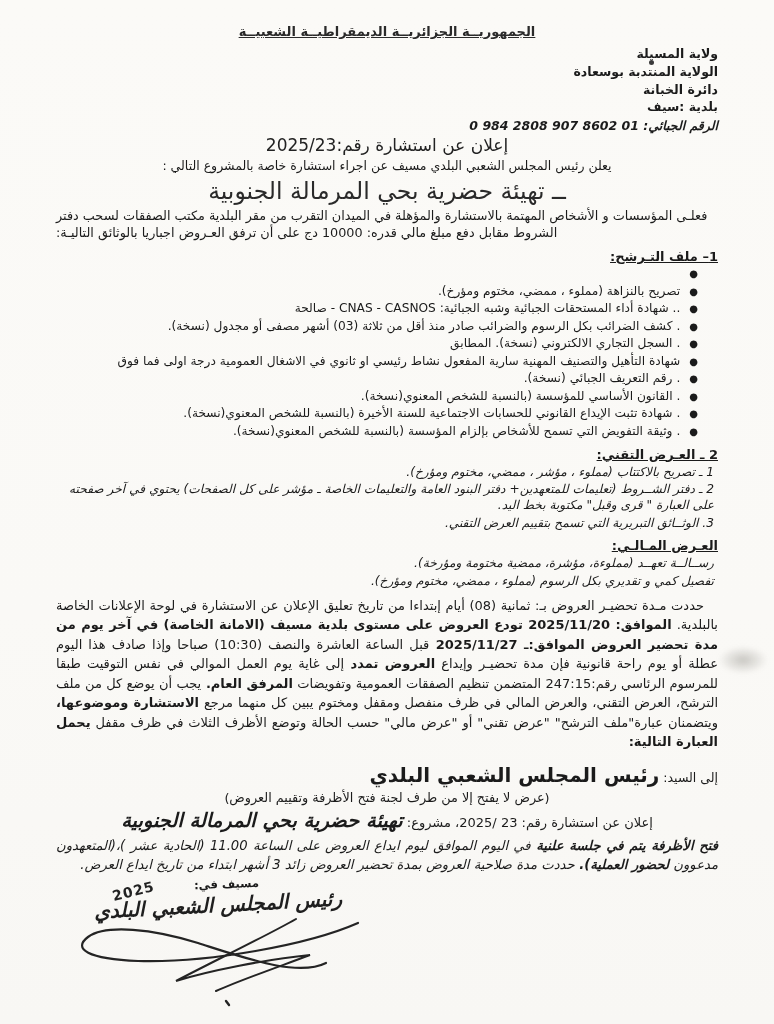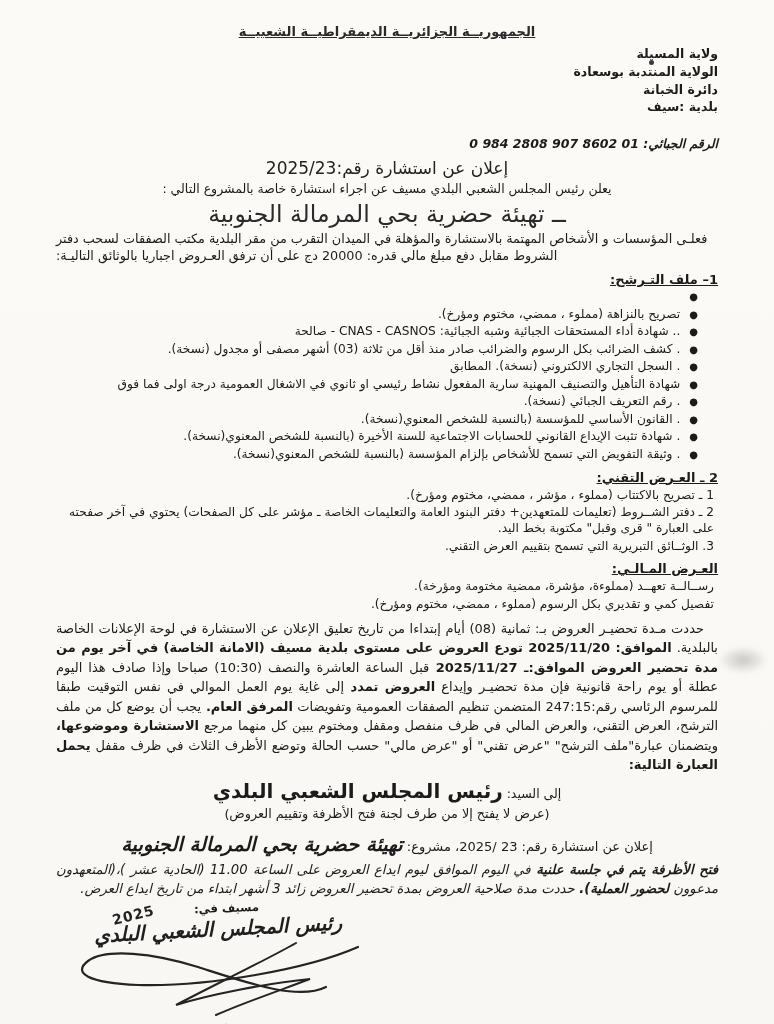--- a/index.html
+++ b/index.html
@@ -16,40 +16,40 @@
     box-sizing:border-box;
     background:linear-gradient(180deg,#fbfaf7 0%,#faf9f6 60%,#f8f7f4 100%);
     direction:rtl;
     padding:24px 56px 0 56px;
   }
   .republic{
     text-align:center;font-size:13px;font-weight:700;
     text-decoration:underline;color:#2a2a2a;margin-bottom:6px;
   }
   .authority{text-align:right;font-size:12.5px;font-weight:700;line-height:1.42;}
-  .tax{font-style:italic;font-weight:700;font-size:12.5px;margin-top:19px;}
+  .tax{font-style:italic;font-weight:700;font-size:12.5px;margin-top:1px;}
   .ltr{direction:ltr;unicode-bidi:embed;display:inline-block;}
-  .ann-title{text-align:center;font-size:17px;margin-top:5px;color:#222;}
+  .ann-title{text-align:center;font-size:17px;color:#222;}
   .intro{text-align:center;font-size:12.5px;margin-top:3px;}
   .project-title{text-align:center;font-size:23.5px;margin:4px 0 2px;color:#2a2a2a;}
   .invite{text-align:left;font-size:12.8px;line-height:1.38;}
   .sec-head{font-size:13px;font-weight:700;text-decoration:underline;margin-top:7px;margin-bottom:2px;}
   .blist{list-style:none;margin:1px 0 0;padding:0 20px 0 0;font-size:12.2px;line-height:1.28;}
   .blist li{display:flex;gap:9px;margin-bottom:1.5px;align-items:flex-start;}
   .bullet{font-size:10px;line-height:1.6;flex:0 0 auto;}
-  .nlist{padding:0 4px 0 0;font-size:12.2px;line-height:1.32;}
+  .nlist{padding:0 4px 0 0;font-size:12.2px;line-height:1.32;font-style:italic;}
   .nlist .nitem{margin:1.5px 0;}
   .terms{font-size:13px;line-height:1.5;text-align:justify;text-align-last:right;
          margin:7px 0 2px;text-indent:14px;}
   .b{font-weight:700;}
-  .addressee{text-align:center;margin-top:4px;}
+  .addressee{text-align:right;margin-top:11px;}
   .addr-pre{font-size:12.5px;}
   .addr-main{font-size:20px;font-weight:700;}
   .note{text-align:center;font-size:12.8px;margin-top:3px;}
-  .ref{text-align:center;font-size:13px;margin-top:12px;}
+  .ref{text-align:center;font-size:13px;margin-top:4px;}
   .ref-proj{font-size:19.5px;font-weight:700;font-style:italic;}
   .opening{font-size:13.2px;font-style:italic;font-weight:500;line-height:1.5;
            text-align:justify;text-align-last:right;margin:4px 0 0;}
   .opening .b{font-weight:700;}
   .sig-area{position:relative;height:150px;margin-top:2px;}
   .place{position:absolute;top:0;left:138px;font-size:11.5px;font-weight:700;
          transform:rotate(-2deg);}
   .sig-year{position:absolute;top:6px;left:56px;font-size:14px;font-weight:700;
             transform:rotate(-14deg);letter-spacing:1px;color:#222;}
   .sig-name{position:absolute;top:16px;left:6px;width:312px;text-align:center;
@@ -77,21 +77,21 @@
     <div class="tax">
       <span>الرقم الجبائي:</span>
       <span class="ltr">0 984 2808 907 8602 01</span>
     </div>
   </div>
 
   <div class="ann-title">إعلان عن استشارة رقم:2025/23</div>
   <div class="intro">يعلن رئيس المجلس الشعبي البلدي مسيف عن اجراء استشارة خاصة بالمشروع  التالي :</div>
   <div class="project-title">ــ تهيئة حضرية بحي المرمالة الجنوبية</div>
   <div class="invite">فعلـى المؤسسات و الأشخاص المهتمة بالاستشارة والمؤهلة في الميدان التقرب من مقر البلدية مكتب الصفقات لسحب دفتر</div>
-  <div class="invite">الشروط مقابل دفع  مبلغ مالي قدره: 20000 دج على أن ترفق العـروض اجباريا بالوثائق التاليـة:</div>
+  <div class="invite">الشروط مقابل دفع  مبلغ مالي قدره: 10000 دج على أن ترفق العـروض اجباريا بالوثائق التاليـة:</div>
 
   <div class="sec-head">1– ملف التـرشح:</div>
   <ul class="blist">
     <li>
         <span class="bullet">●</span>
       </li>
     <li>
         <span class="bullet">●</span>
         <span>تصريح بالنزاهة (مملوء ، ممضي، مختوم ومؤرخ).</span>
       </li>

